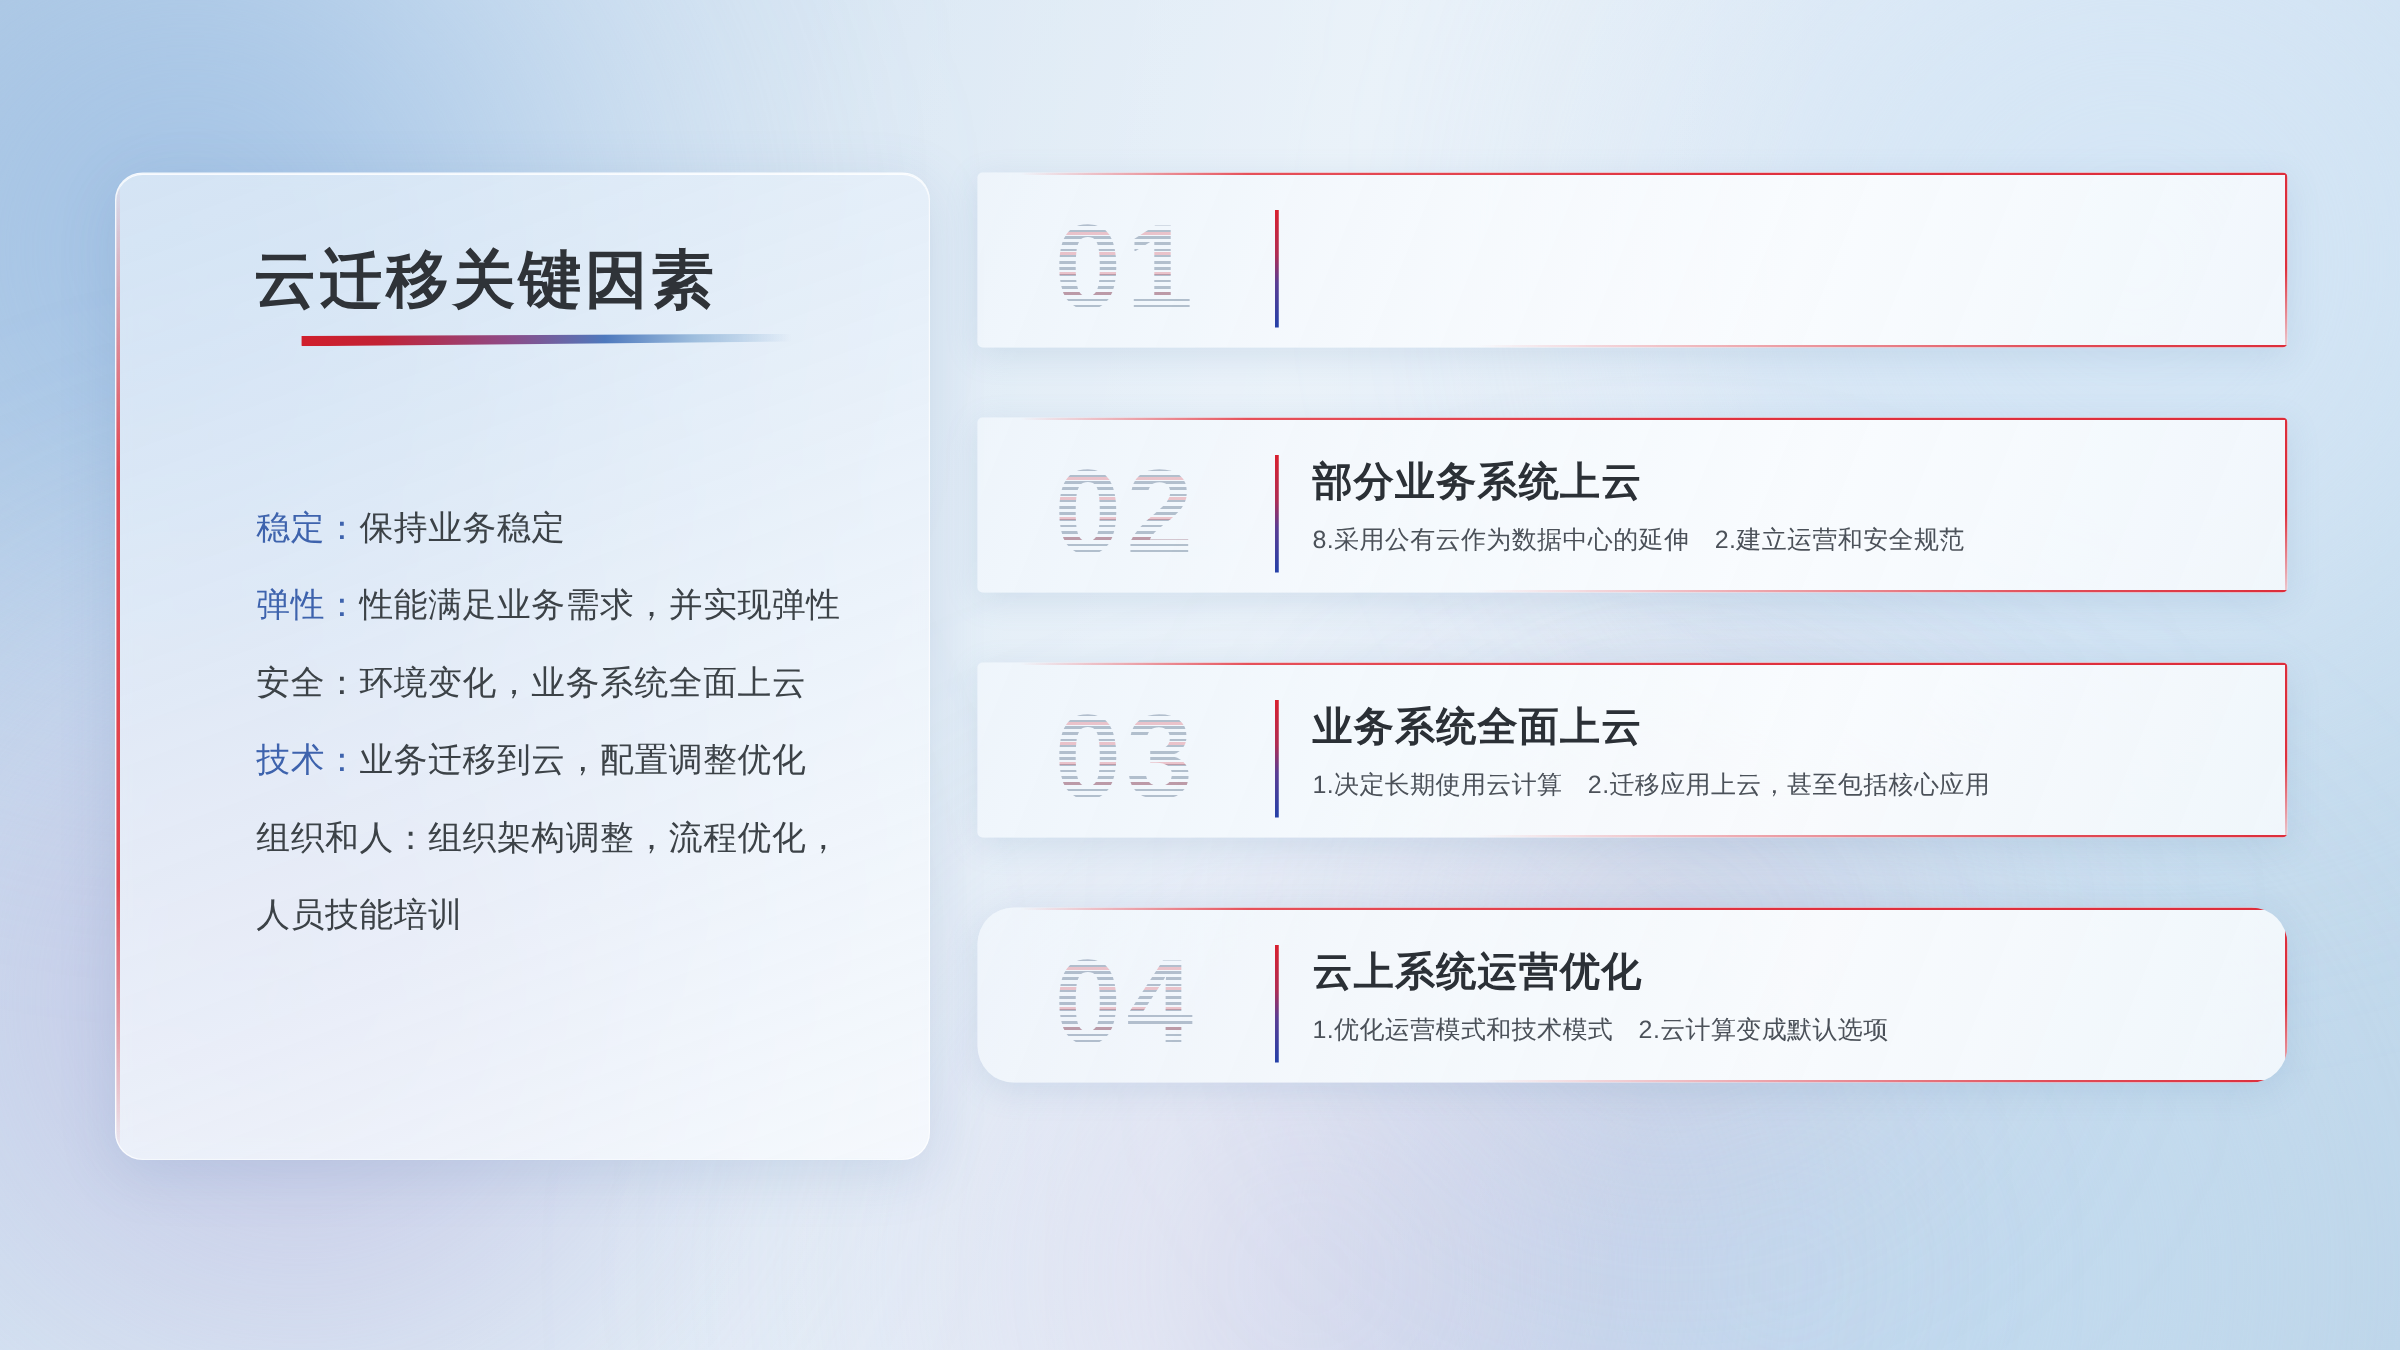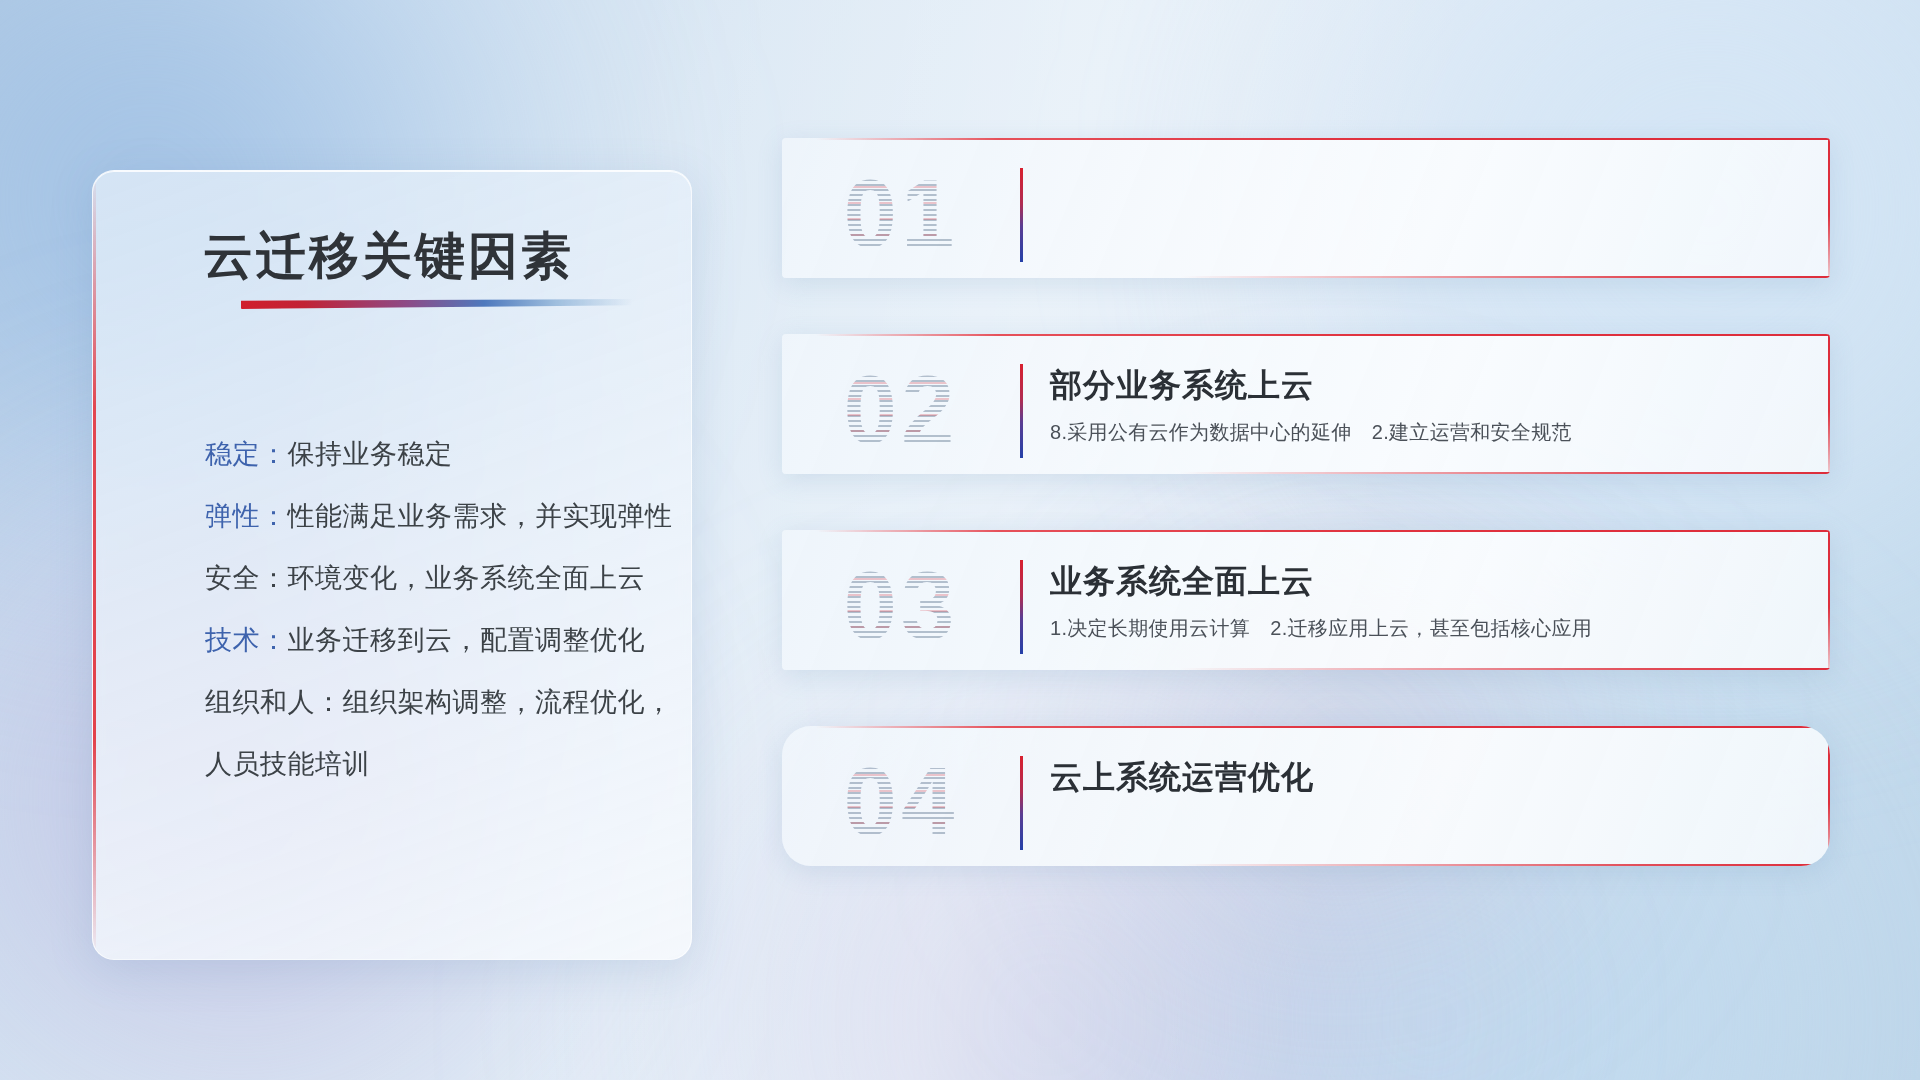--- a/index.html
+++ b/index.html
@@ -39,28 +39,27 @@
     background:radial-gradient(circle at 50% 50%, rgba(196,186,222,.55) 0%, rgba(200,195,228,.2) 55%, rgba(205,205,230,0) 78%); }
   .glow-f{ left:1060px; top:520px; width:560px; height:460px;
     background:radial-gradient(circle at 50% 50%, rgba(205,180,205,.4) 0%, rgba(210,195,215,.14) 55%, rgba(215,205,225,0) 78%); }
   .bg-sheen{
     position:absolute; inset:0;
     background:linear-gradient(100deg, rgba(255,255,255,0) 30%, rgba(255,255,255,.28) 52%, rgba(255,255,255,0) 70%);
   }
 
   
   .left-panel{
-    position:absolute; left:92px; top:138px; width:600px; height:790px;
+    position:absolute; left:92px; top:138px; width:652px; height:790px;
     border-radius:22px;
     background:linear-gradient(160deg, rgba(224,236,248,.80) 0%, rgba(236,243,251,.72) 42%, rgba(244,248,253,.76) 72%, rgba(248,251,254,.82) 100%);
     border:1px solid rgba(255,255,255,.72);
     box-shadow:0 10px 44px rgba(90,130,175,.18), inset 0 1px 0 rgba(255,255,255,.85);
     backdrop-filter:blur(6px);
     overflow:hidden;
-    margin-top:32px;
   }
   .left-panel::before{
     content:""; position:absolute; left:0; top:0; bottom:0; width:3px;
     background:linear-gradient(180deg, rgba(226,60,70,0) 0%, rgba(226,56,66,.92) 30%, rgba(226,56,66,.95) 72%, rgba(226,60,70,0) 100%);
   }
   .panel-title{
     position:absolute; left:110px; top:52px;
     font-size:50px; font-weight:700; color:#2f3338; letter-spacing:3px;
     white-space:nowrap;
   }
@@ -225,16 +224,17 @@
 
   <article class="card">
     <div class="card-edge-top"></div>
     <div class="card-edge-right"></div>
     <div class="card-edge-bottom"></div>
     <div class="card-num">04</div>
     <div class="card-num-tint">04</div>
     <div class="card-bar"></div>
     <div class="card-body">
       <div class="card-title">云上系统运营优化</div>
+      <div class="card-sub">1.优化运营模式和技术模式　2.云计算变成默认选项</div>
     </div>
   </article>
 
 </section>
 
 </body></html>

